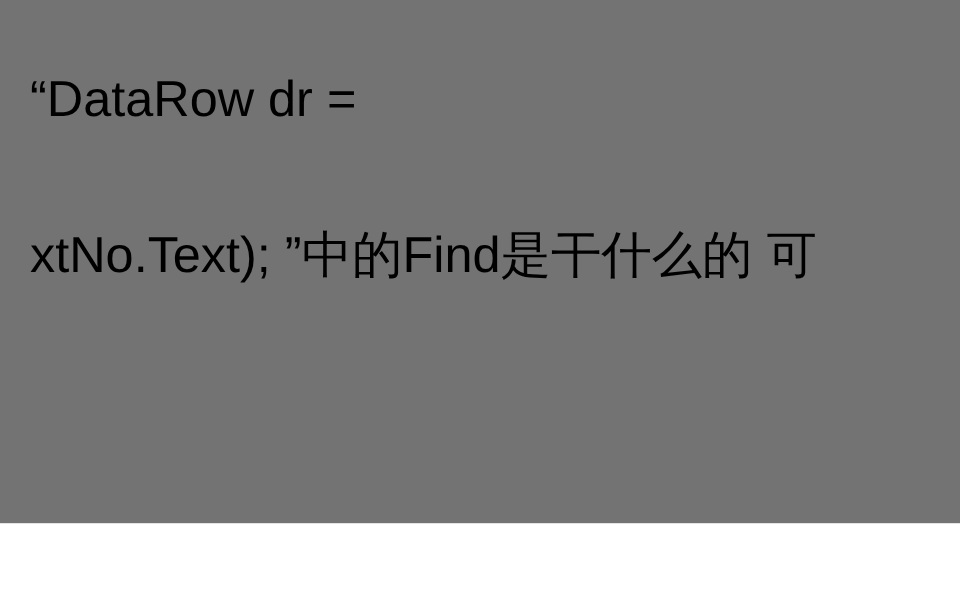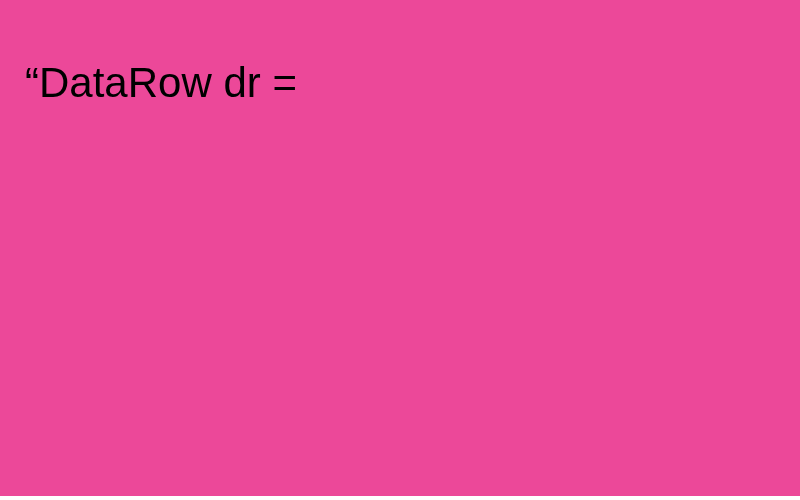--- a/index.html
+++ b/index.html
@@ -6,22 +6,22 @@
     margin: 0;
     padding: 0;
     width: 800px;
     height: 500px;
     background: #ffffff;
     font-family: "SimSun", "Microsoft YaHei", sans-serif;
     overflow: hidden;
   }
   .container {
     width: 800px;
-    height: 496px;
-    background: #ec4899;
+    height: 436px;
+    background: #737373;
     position: relative;
   }
   .text-block {
     position: absolute;
     left: 25px;
     top: 50px;
     right: 25px;
     font-size: 42px;
     line-height: 1.55;
     color: #000000;
@@ -29,14 +29,15 @@
     word-break: break-all;
   }
 </style>
 </head>
 <body>
 
 <div class="container">
   <div class="text-block">
     <span>“DataRow dr =</span><br>
     <br>
+    <span>xtNo.Text); ”中的Find是干什么的 可</span>
   </div>
 </div>
 
 </body></html>

